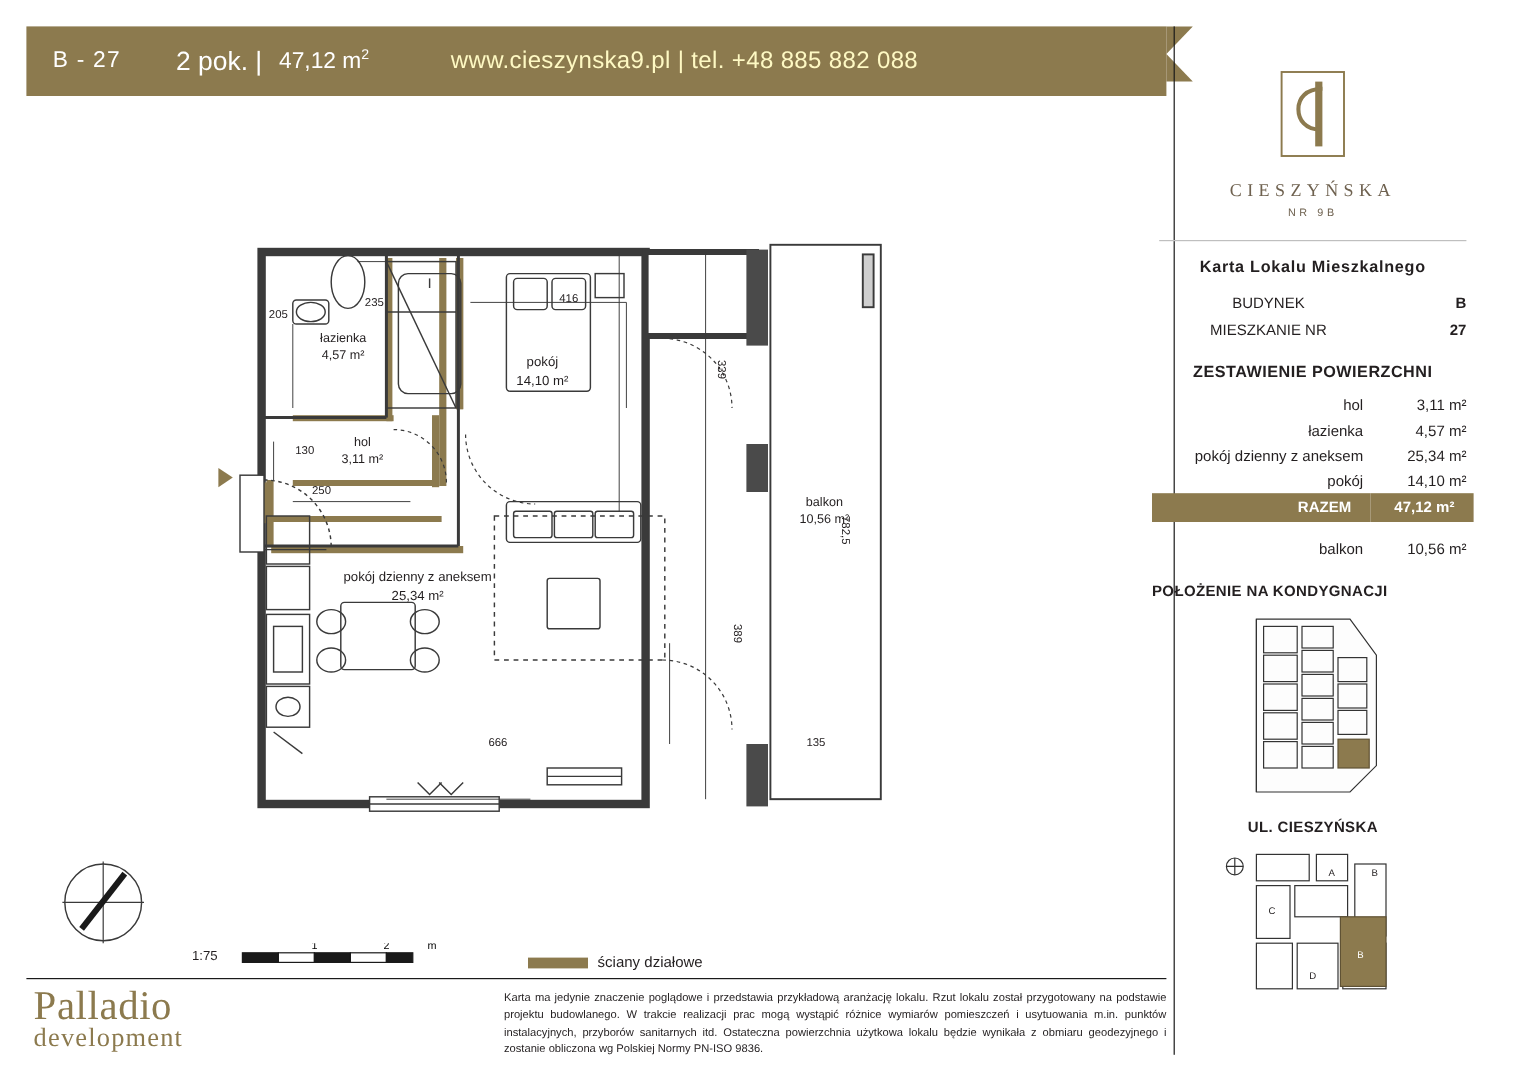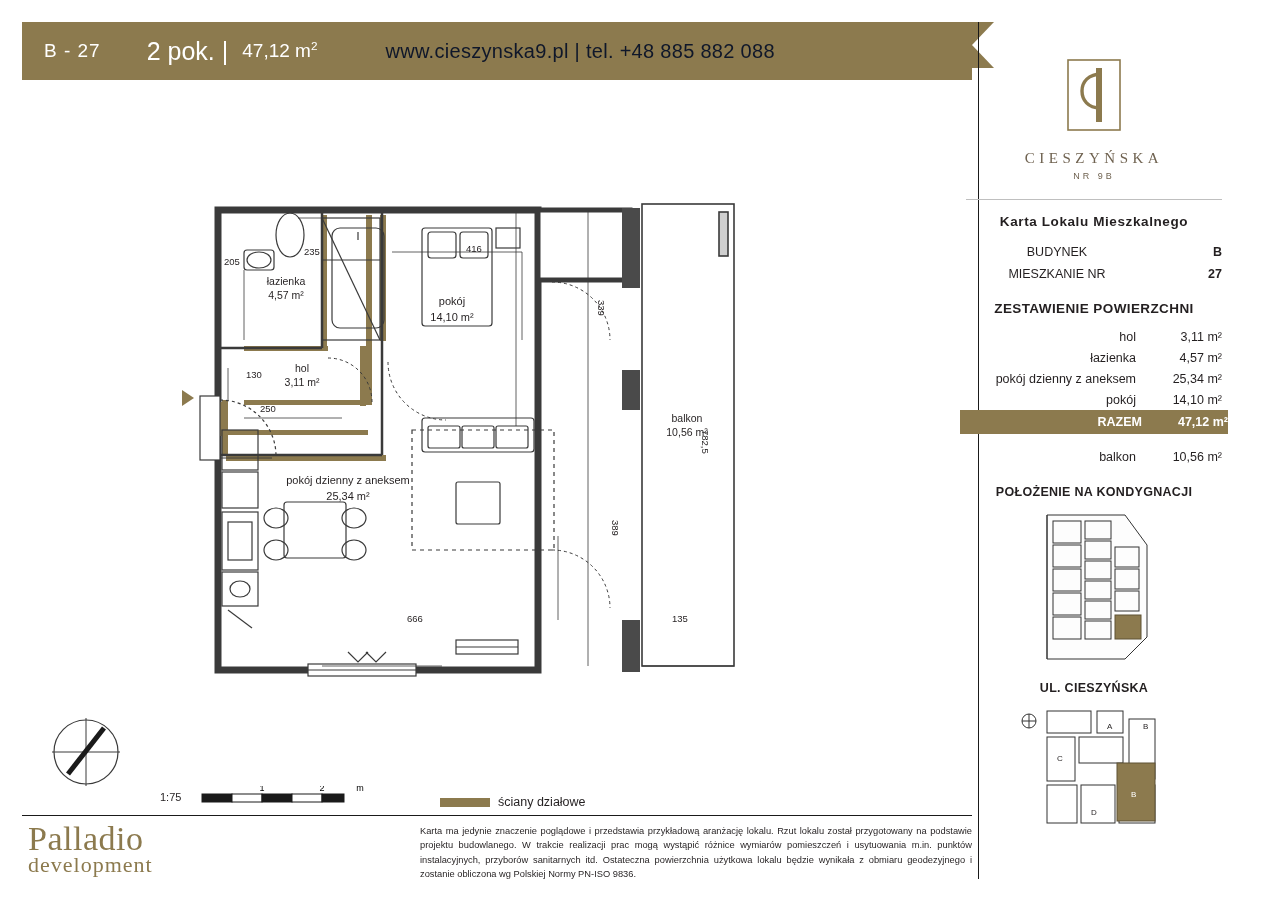--- a/index.html
+++ b/index.html
@@ -20,23 +20,23 @@
     background: #8c7a4e;
     display: flex; align-items: center;
   }
   .banner::after {
     content: ""; position: absolute; right: -22px; top: 0;
     border-top: 23px solid #8c7a4e;
     border-bottom: 23px solid #8c7a4e;
     border-right: 22px solid transparent;
   }
   .banner .b-code { color: #fff; font-size: 19px; letter-spacing: 1px; margin-left: 22px; }
-  .banner .b-rooms { color: #fff; font-size: 25px; margin-left: 46px; }
+  .banner .b-rooms { color: #fff; font-size: 22px; margin-left: 46px; }
   .banner .b-area { color: #fff; font-size: 19px; margin-left: 14px; }
-  .banner .b-www { color: #0f172a; font-size: 20px; margin-left: 68px; letter-spacing: .3px; }
+  .banner .b-www { color: #fef9c3; font-size: 20px; margin-left: 68px; letter-spacing: .3px; }
   sup { font-size: .62em; vertical-align: super; }
 
   
   .vdiv {
     position: absolute; left: 978px; top: 22px;
     width: 1px; height: 857px; background: #1a1a1a;
   }
 
   
   .rightcol {
@@ -65,25 +65,25 @@
   .sect-title {
     text-align: center; font-size: 13.5px; font-weight: bold;
     letter-spacing: .4px; margin-top: 16px;
   }
 
   table.areas { width: 100%; border-collapse: collapse; margin-top: 10px; }
   table.areas td { font-size: 12.5px; padding: 3.5px 6px; }
   table.areas td.k { text-align: right; }
   table.areas td.v { text-align: right; width: 86px; }
   table.areas tr.total { background: #8c7a4e; color: #ffffff; }
-  table.areas tr.total td { font-weight: bold; padding: 5px 0; }
+  table.areas tr.total td { font-weight: bold; padding: 5px 16px; }
   table.areas tr.spacer td { padding: 6px; }
 
   .floorpos-title {
-    text-align: center; font-size: 12.5px; font-weight: bold; margin-top: 18px;
+    text-align: left; font-size: 12.5px; font-weight: bold; margin-top: 18px;
     letter-spacing: .3px;
   }
   .street-title {
     text-align: center; font-size: 12.5px; font-weight: bold; margin-top: 14px;
     letter-spacing: .3px;
   }
   .mini { display: block; margin: 8px auto 0 auto; }
 
   
   .plan { position: absolute; left: 22px; top: 100px; width: 950px; height: 700px; }

